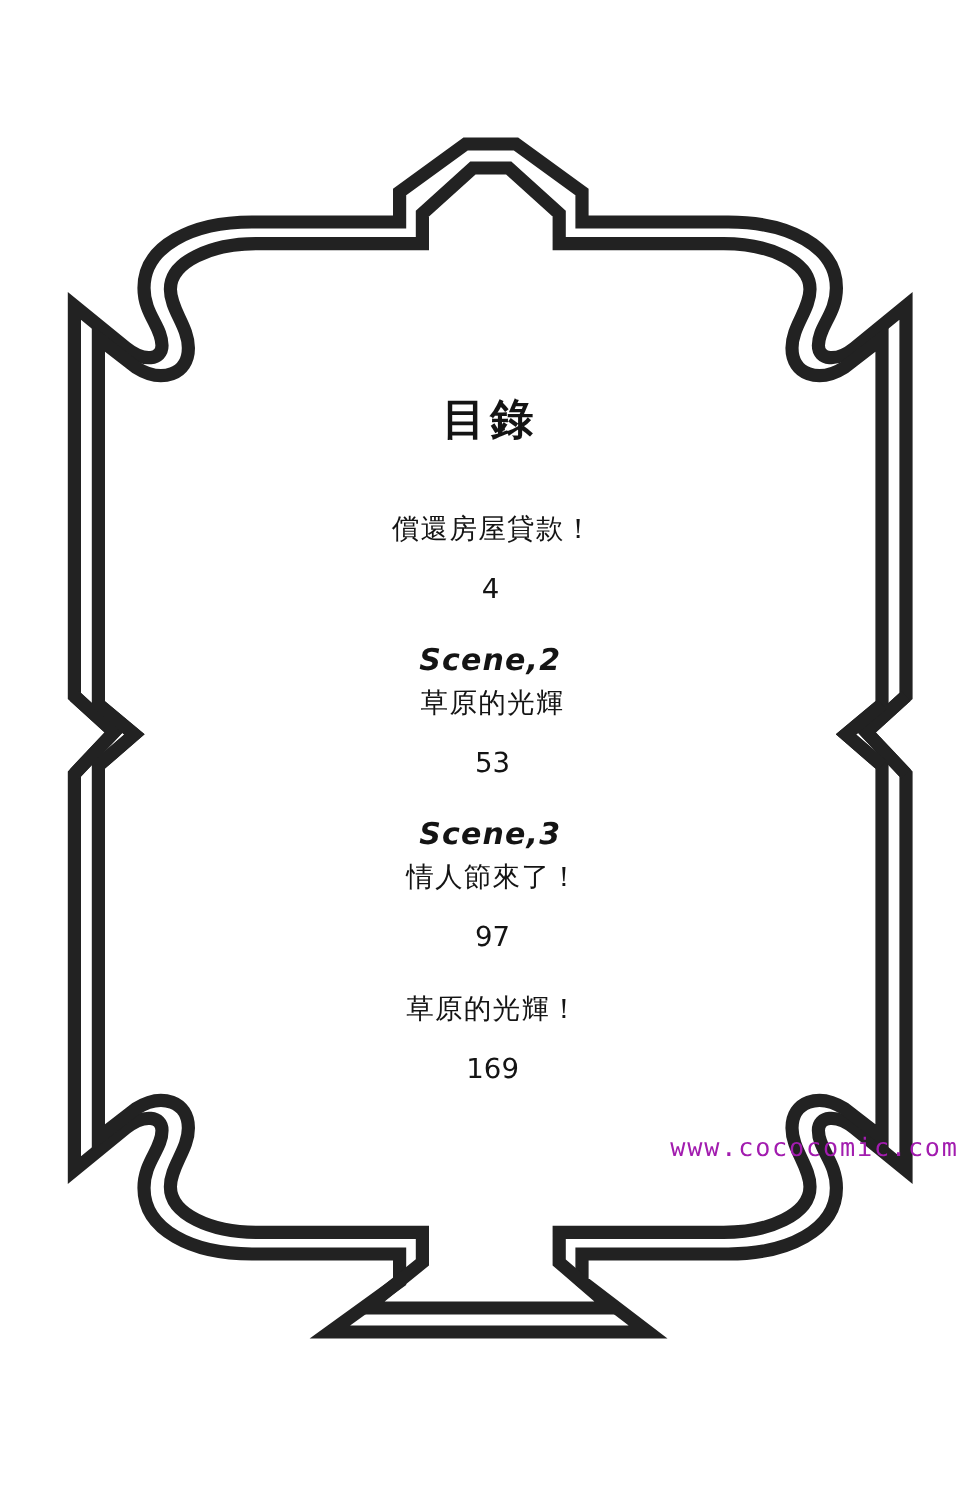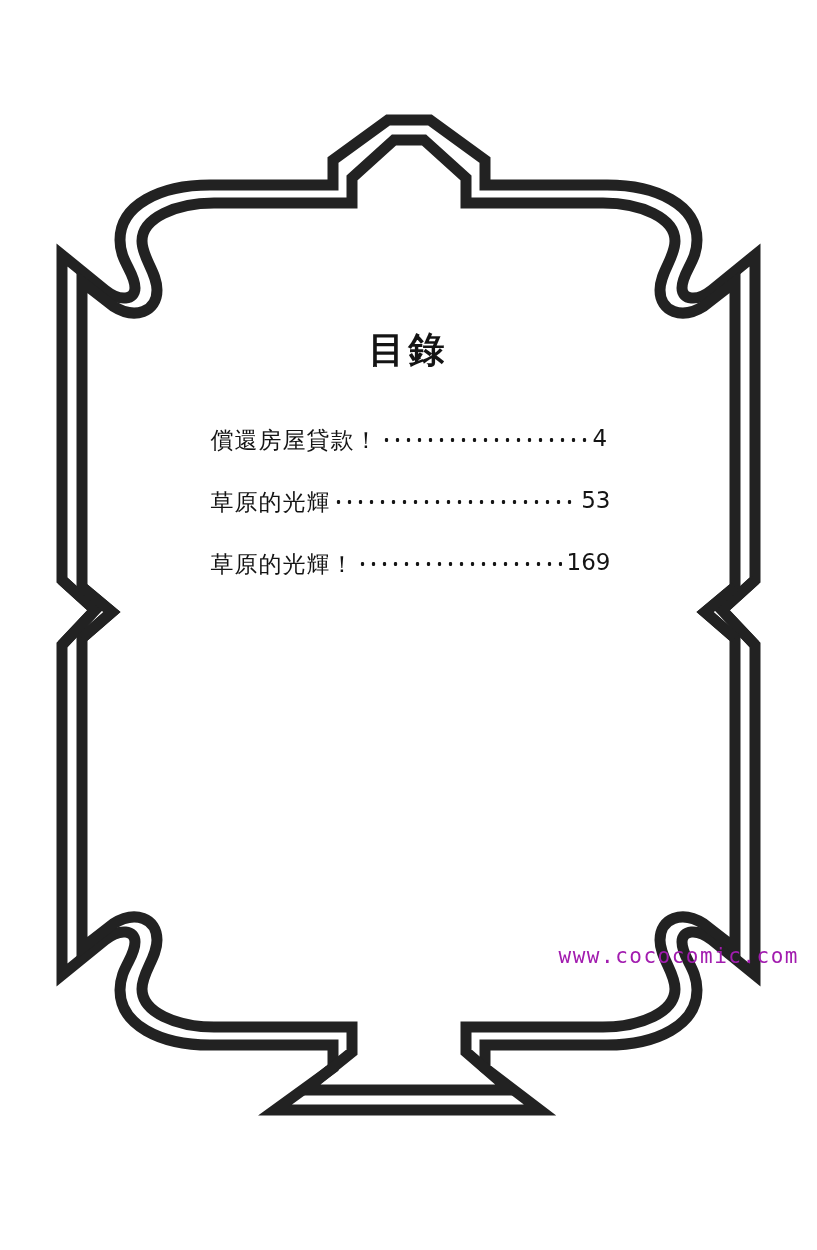--- a/index.html
+++ b/index.html
@@ -74,25 +74,26 @@
     font-style: italic;
     font-weight: bold;
     font-size: 25px;
     letter-spacing: 1px;
     color: #141414;
     margin-bottom: 6px;
   }
 
   .entry-line {
     display: flex;
-    align-items: flex-start;
+    align-items: center;
     justify-content: flex-start;
     width: 400px;
     margin: 0 auto;
     padding-left: 4px;
+    flex-direction: column;
   }
 
   .entry-title {
     font-family: "DejaVu Sans", "Liberation Sans", sans-serif;
     font-size: 23px;
     letter-spacing: 1px;
     color: #141414;
     white-space: nowrap;
   }
 
@@ -241,27 +242,36 @@
 
       <div class="entry">
         <div class="entry-line">
           <span class="entry-title">償還房屋貸款！</span>
           <span class="dot-leader"></span>
           <span class="entry-page">4</span>
         </div>
       </div>
 
       <div class="entry">
+        <div class="scene-label">Scene,2</div>
         <div class="entry-line">
           <span class="entry-title">草原的光輝</span>
           <span class="dot-leader"></span>
           <span class="entry-page">53</span>
         </div>
       </div>
 
+      <div class="entry">
+        <div class="scene-label">Scene,3</div>
+        <div class="entry-line">
+          <span class="entry-title">情人節來了！</span>
+          <span class="dot-leader"></span>
+          <span class="entry-page">97</span>
+        </div>
+      </div>
 
       <div class="entry">
         <div class="entry-line">
           <span class="entry-title">草原的光輝！</span>
           <span class="dot-leader"></span>
           <span class="entry-page">169</span>
         </div>
       </div>
 
     </div>

